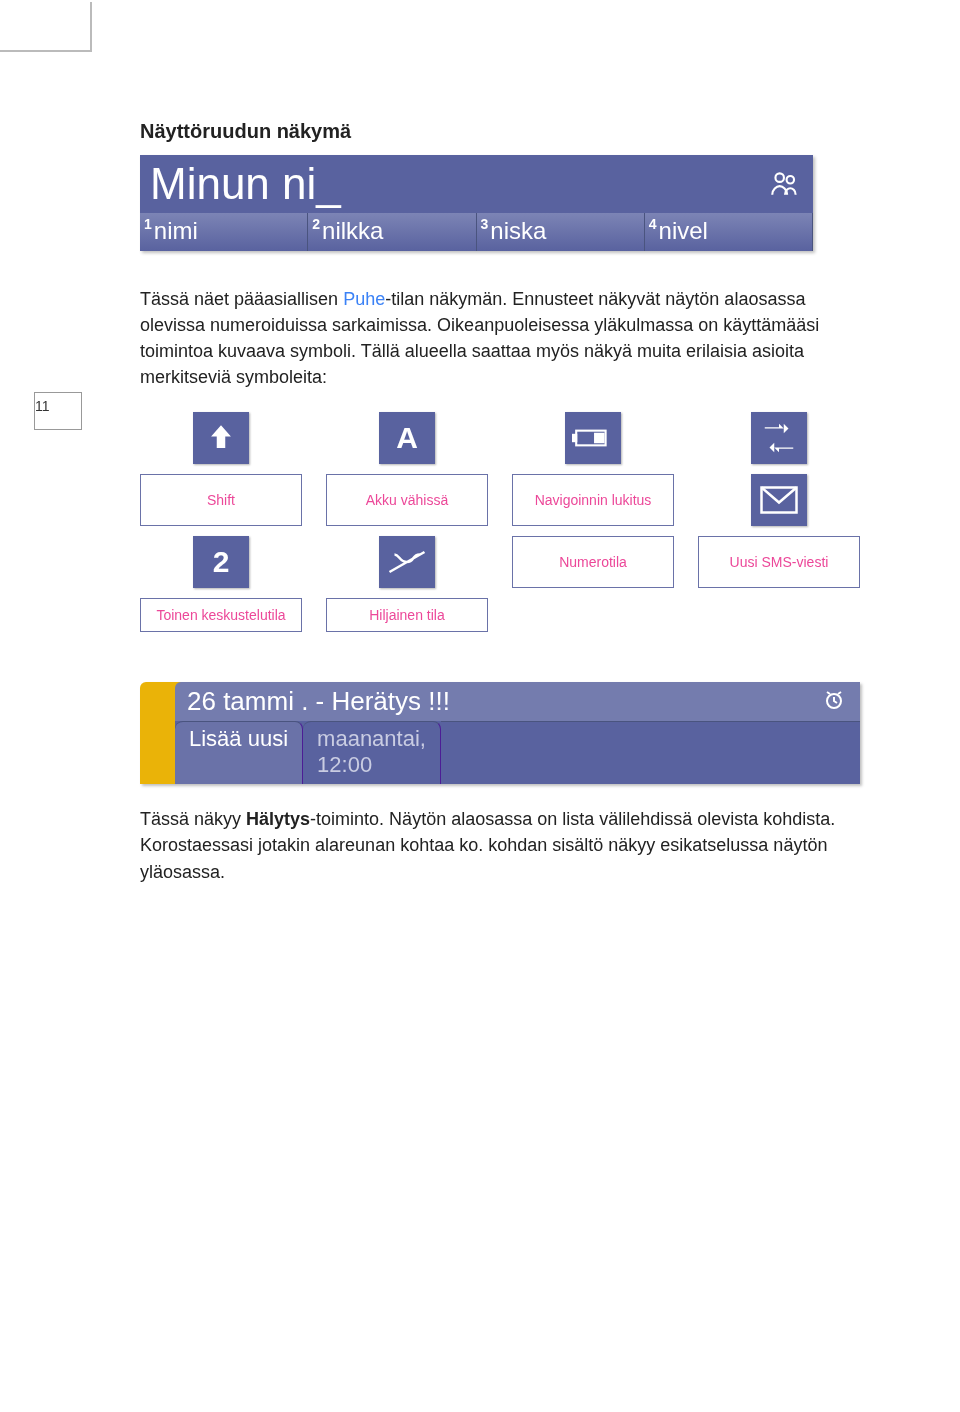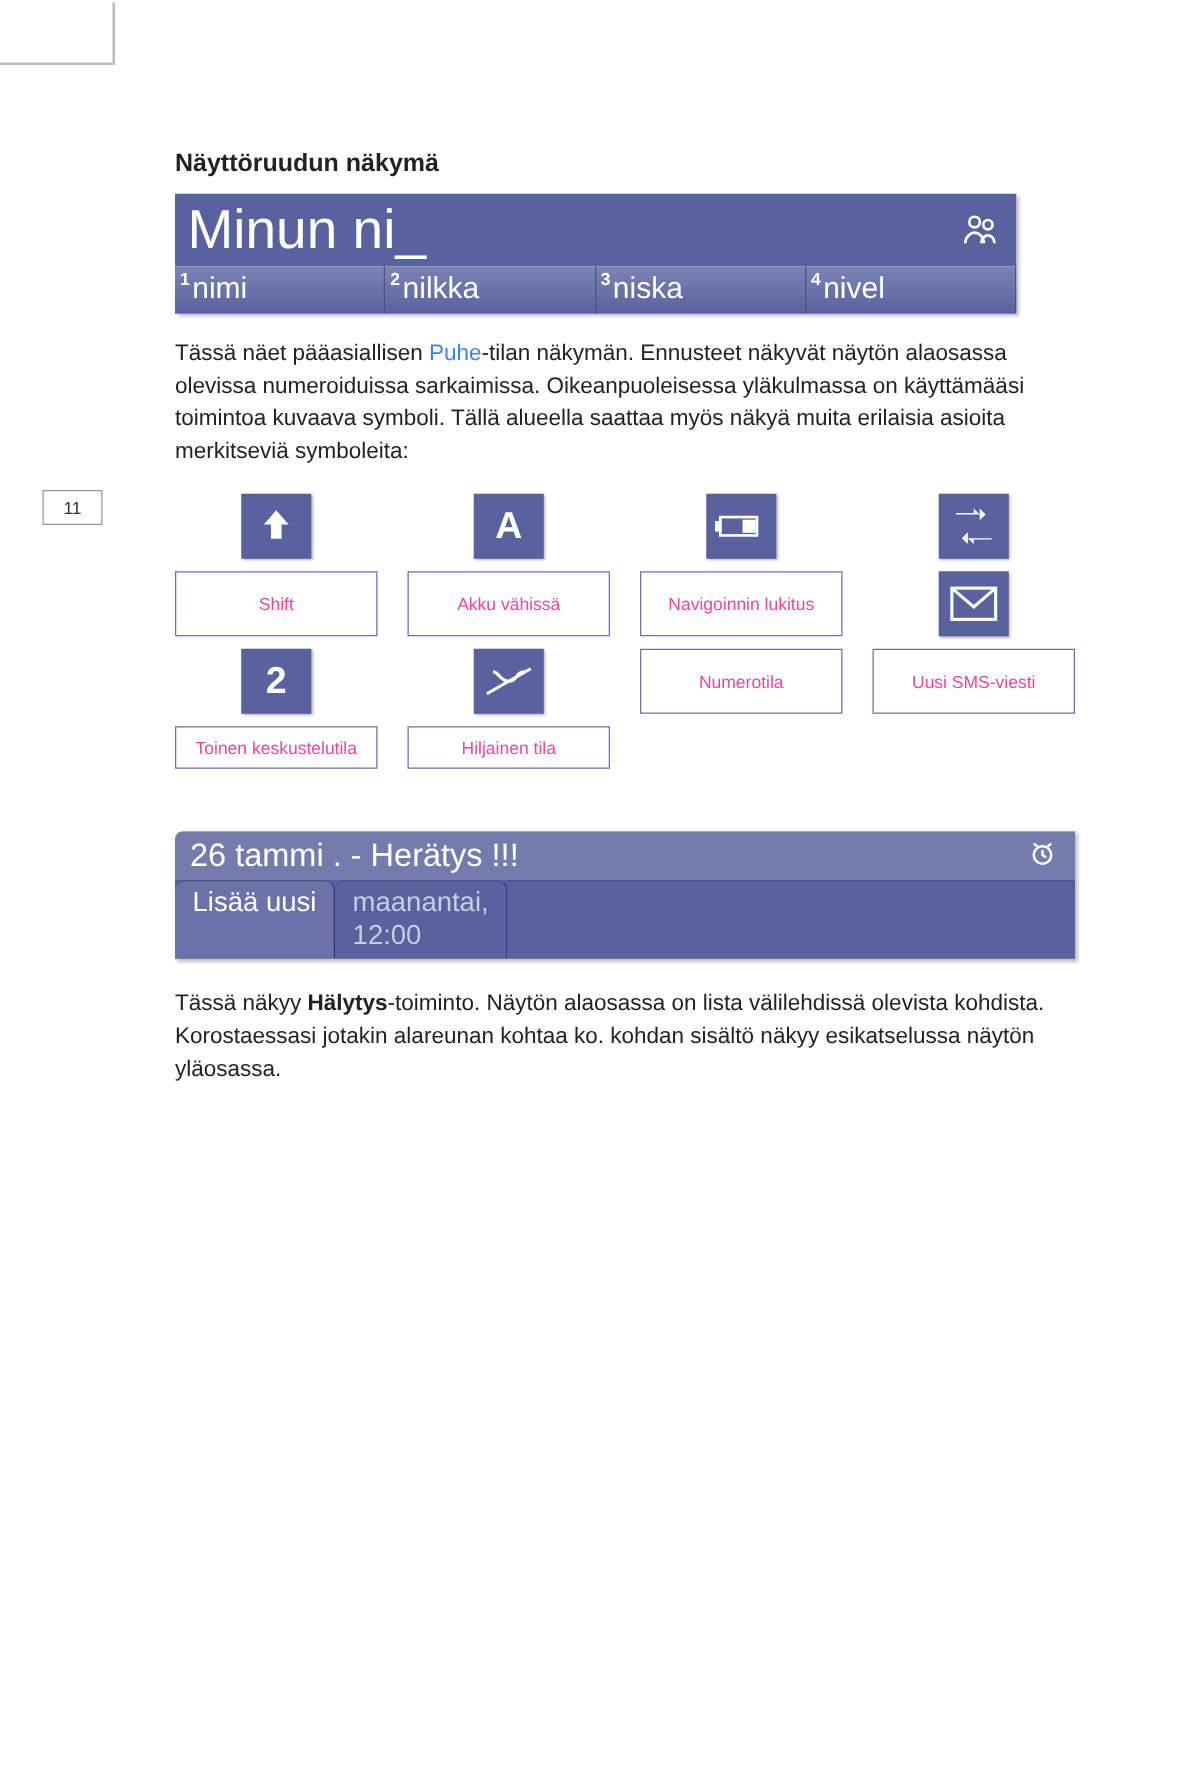--- a/index.html
+++ b/index.html
@@ -9,29 +9,29 @@
     padding: 120px 120px 120px 120px;
   }
   .crop-marks {
     position: absolute; top: 50px; left: 0; width: 90px; height: 60px;
     border-top: 2px solid #bbb;
   }
   .crop-marks::after {
     content: ""; position: absolute; left: 90px; top: -50px; height: 50px; border-left: 2px solid #bbb;
   }
   .page-num {
-    position: absolute; left: 34px; top: 392px; width: 48px; height: 28px;
-    border: 1px solid #999; text-align: center; font-size: 14px; line-height: 26px; color: #333;
+    position: absolute; left: 34px; top: 392px; width: 48px; height: 38px;
+    border: 1px solid #999; font-size: 14px; line-height: 26px; color: #333;
   }
   .content { margin-left: 20px; width: 720px; }
   h3.heading { font-size: 20px; font-weight: bold; color: #222; margin-bottom: 12px; }
 
   
   .screen1 {
-    width: 673px; background: #fff; margin-bottom: 18px;
+    width: 673px; background: #fff; margin-bottom: 35px;
     box-shadow: 2px 2px 3px rgba(0,0,0,.25);
   }
   .screen1 .title-row {
     background: #59629f; color: #fff; display: flex; align-items: center;
     padding: 0 8px;
   }
   .screen1 .title-row .txt { font-size: 44px; padding: 4px 2px; }
   .screen1 .title-row .icon-people {
     margin-left: auto; width: 40px; height: 40px; display: flex; align-items: center; justify-content: center;
   }
@@ -64,23 +64,23 @@
   }
   .icon-box.light { background: #b0b5d4; color: #fff; }
   .icon-label {
     border: 1px solid #6a72a8; padding: 4px 2px; font-size: 14px; color: #ec4899;
     min-height: 34px; display: flex; align-items: center; justify-content: center; text-align: center;
     line-height: 1.2;
   }
 
   
   .screen2 {
-    width: 720px; background: #bef264; margin-bottom: 22px;
+    width: 720px; background: #eab308; margin-bottom: 22px;
     box-shadow: 2px 2px 3px rgba(0,0,0,.25);
-    border-radius: 6px 0 0 0; overflow: hidden;
+    border-radius: 6px 0 0 0; overflow: hidden; padding-left: 35px;
   }
   .screen2 .title-row {
     background: #747cae; color: #fff; display: flex; align-items: center;
     padding: 2px 10px; border-radius: 6px 0 0 0;
   }
   .screen2 .title-row .txt { font-size: 26px; padding: 2px 2px; }
   .screen2 .title-row .icon-clock {
     margin-left: auto; width: 28px; height: 28px;
   }
   .screen2 .tabs-row {

